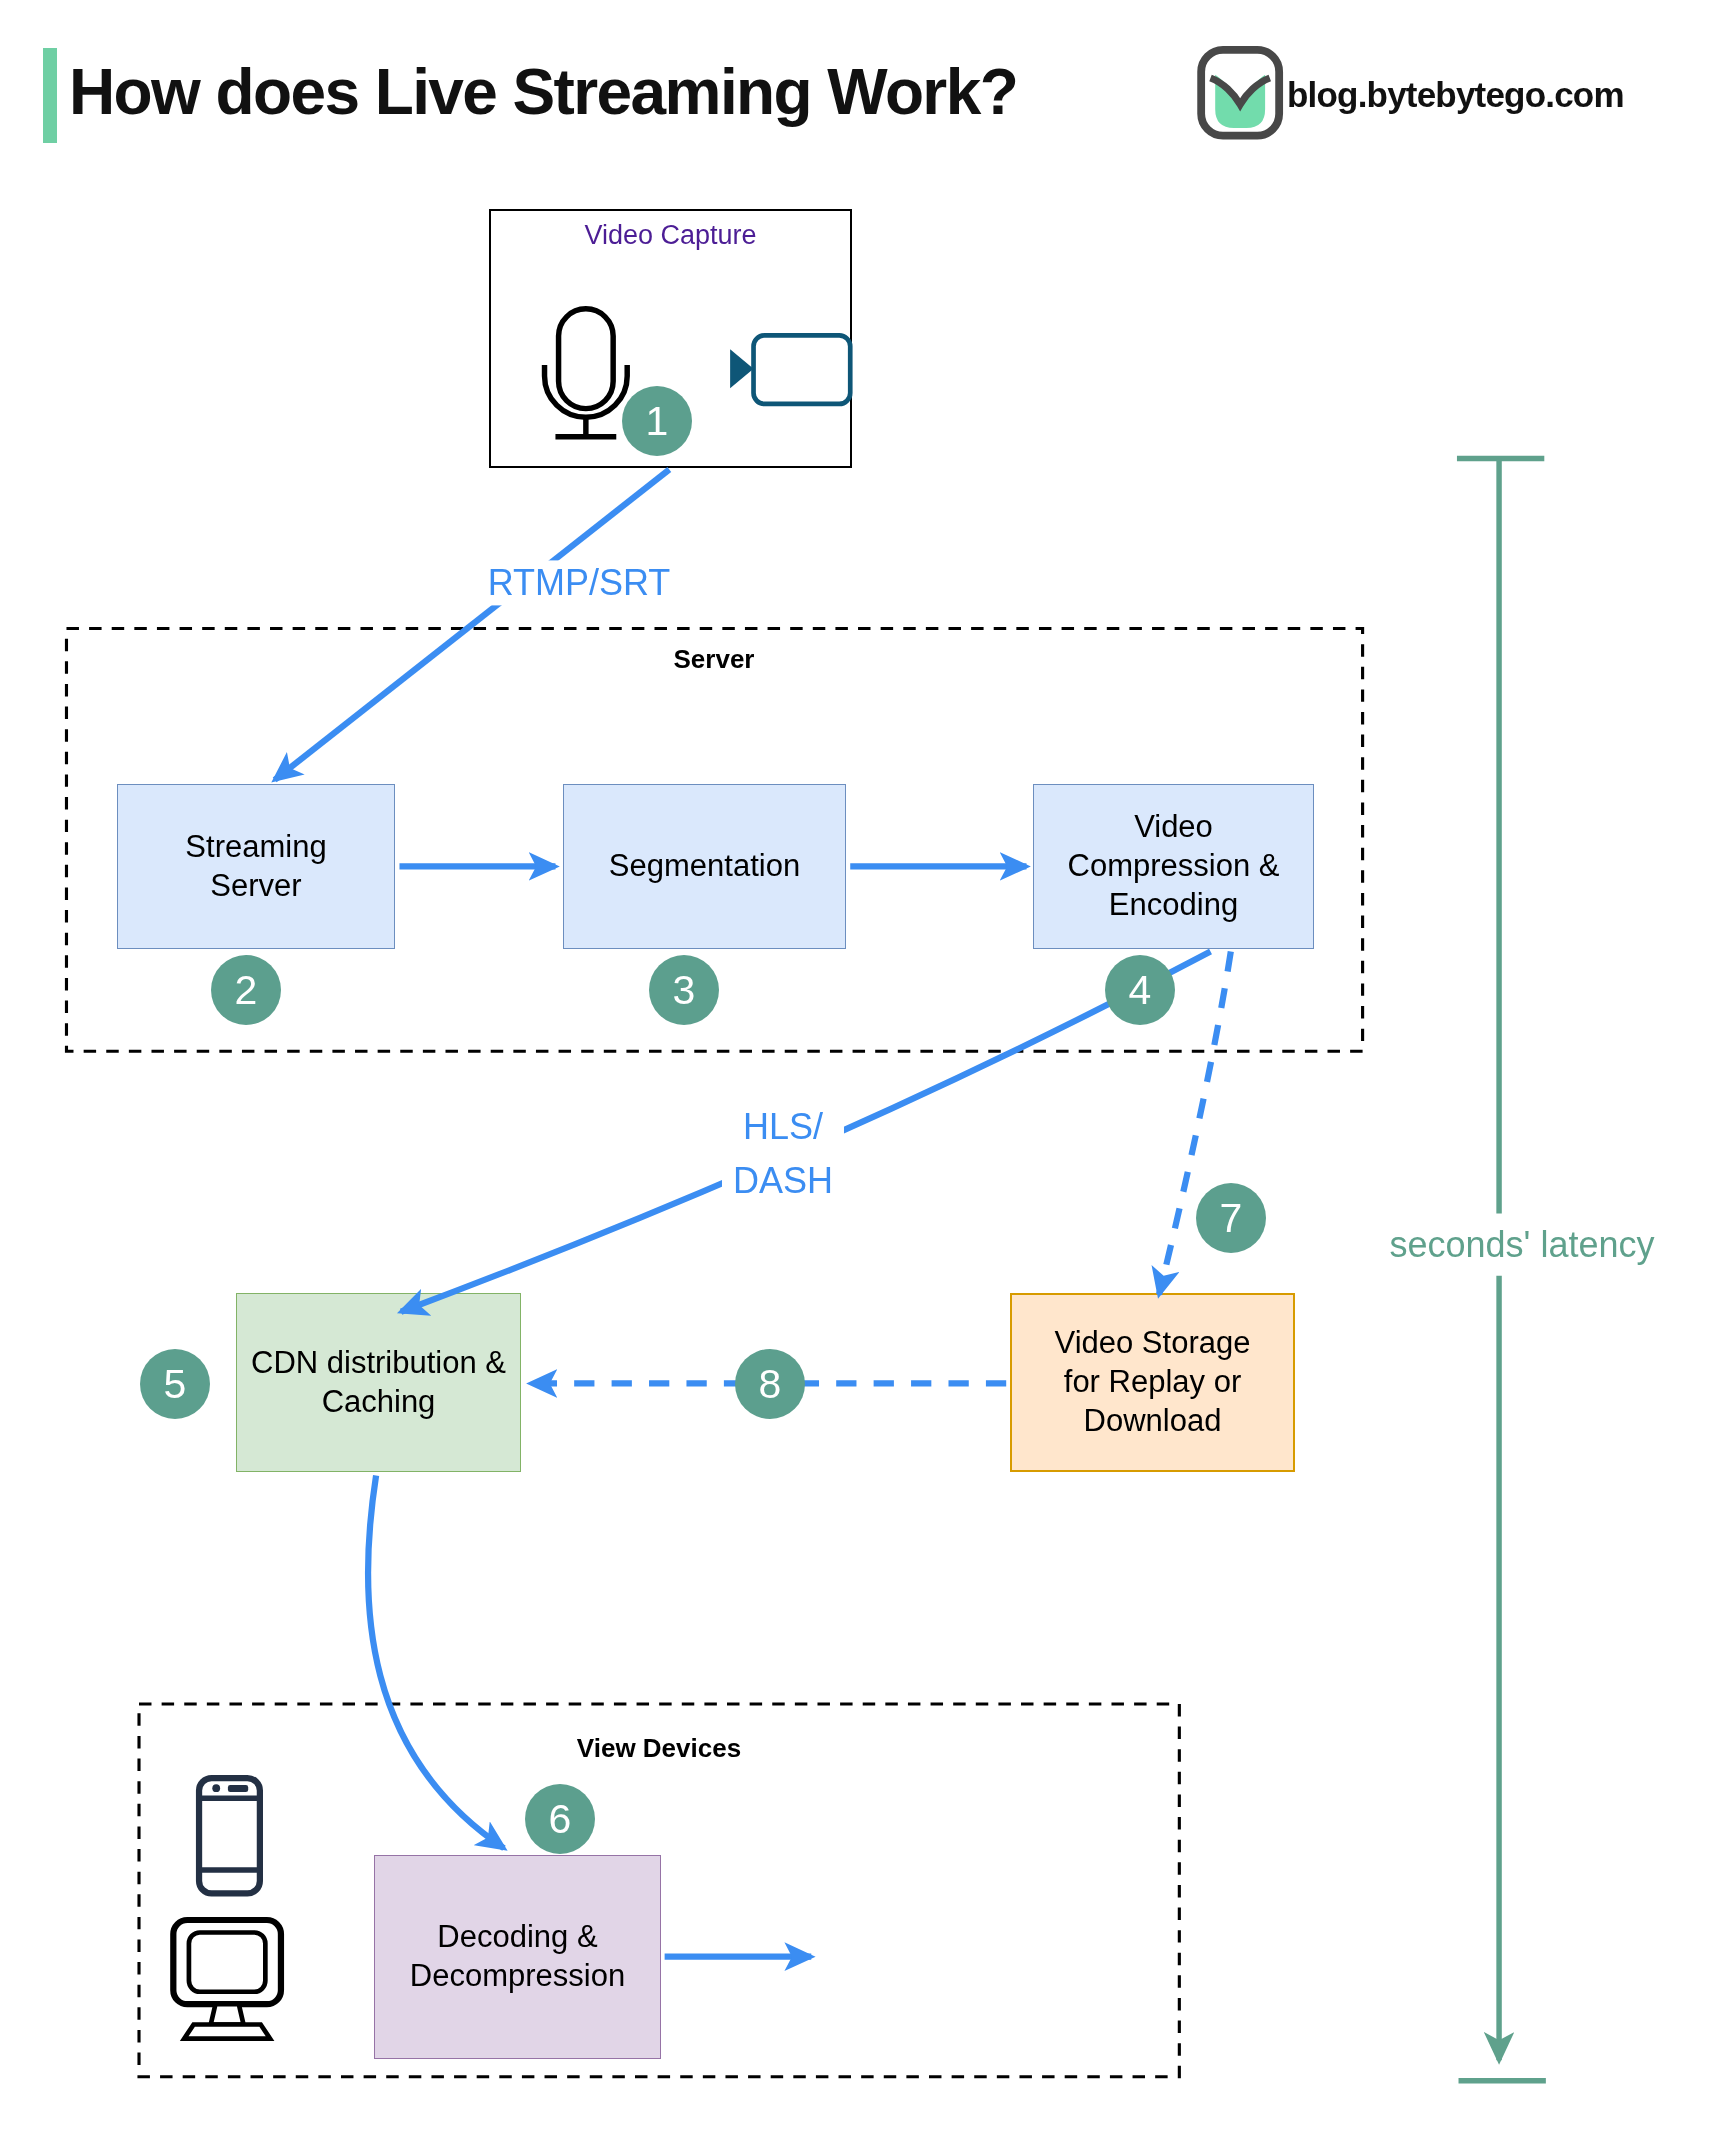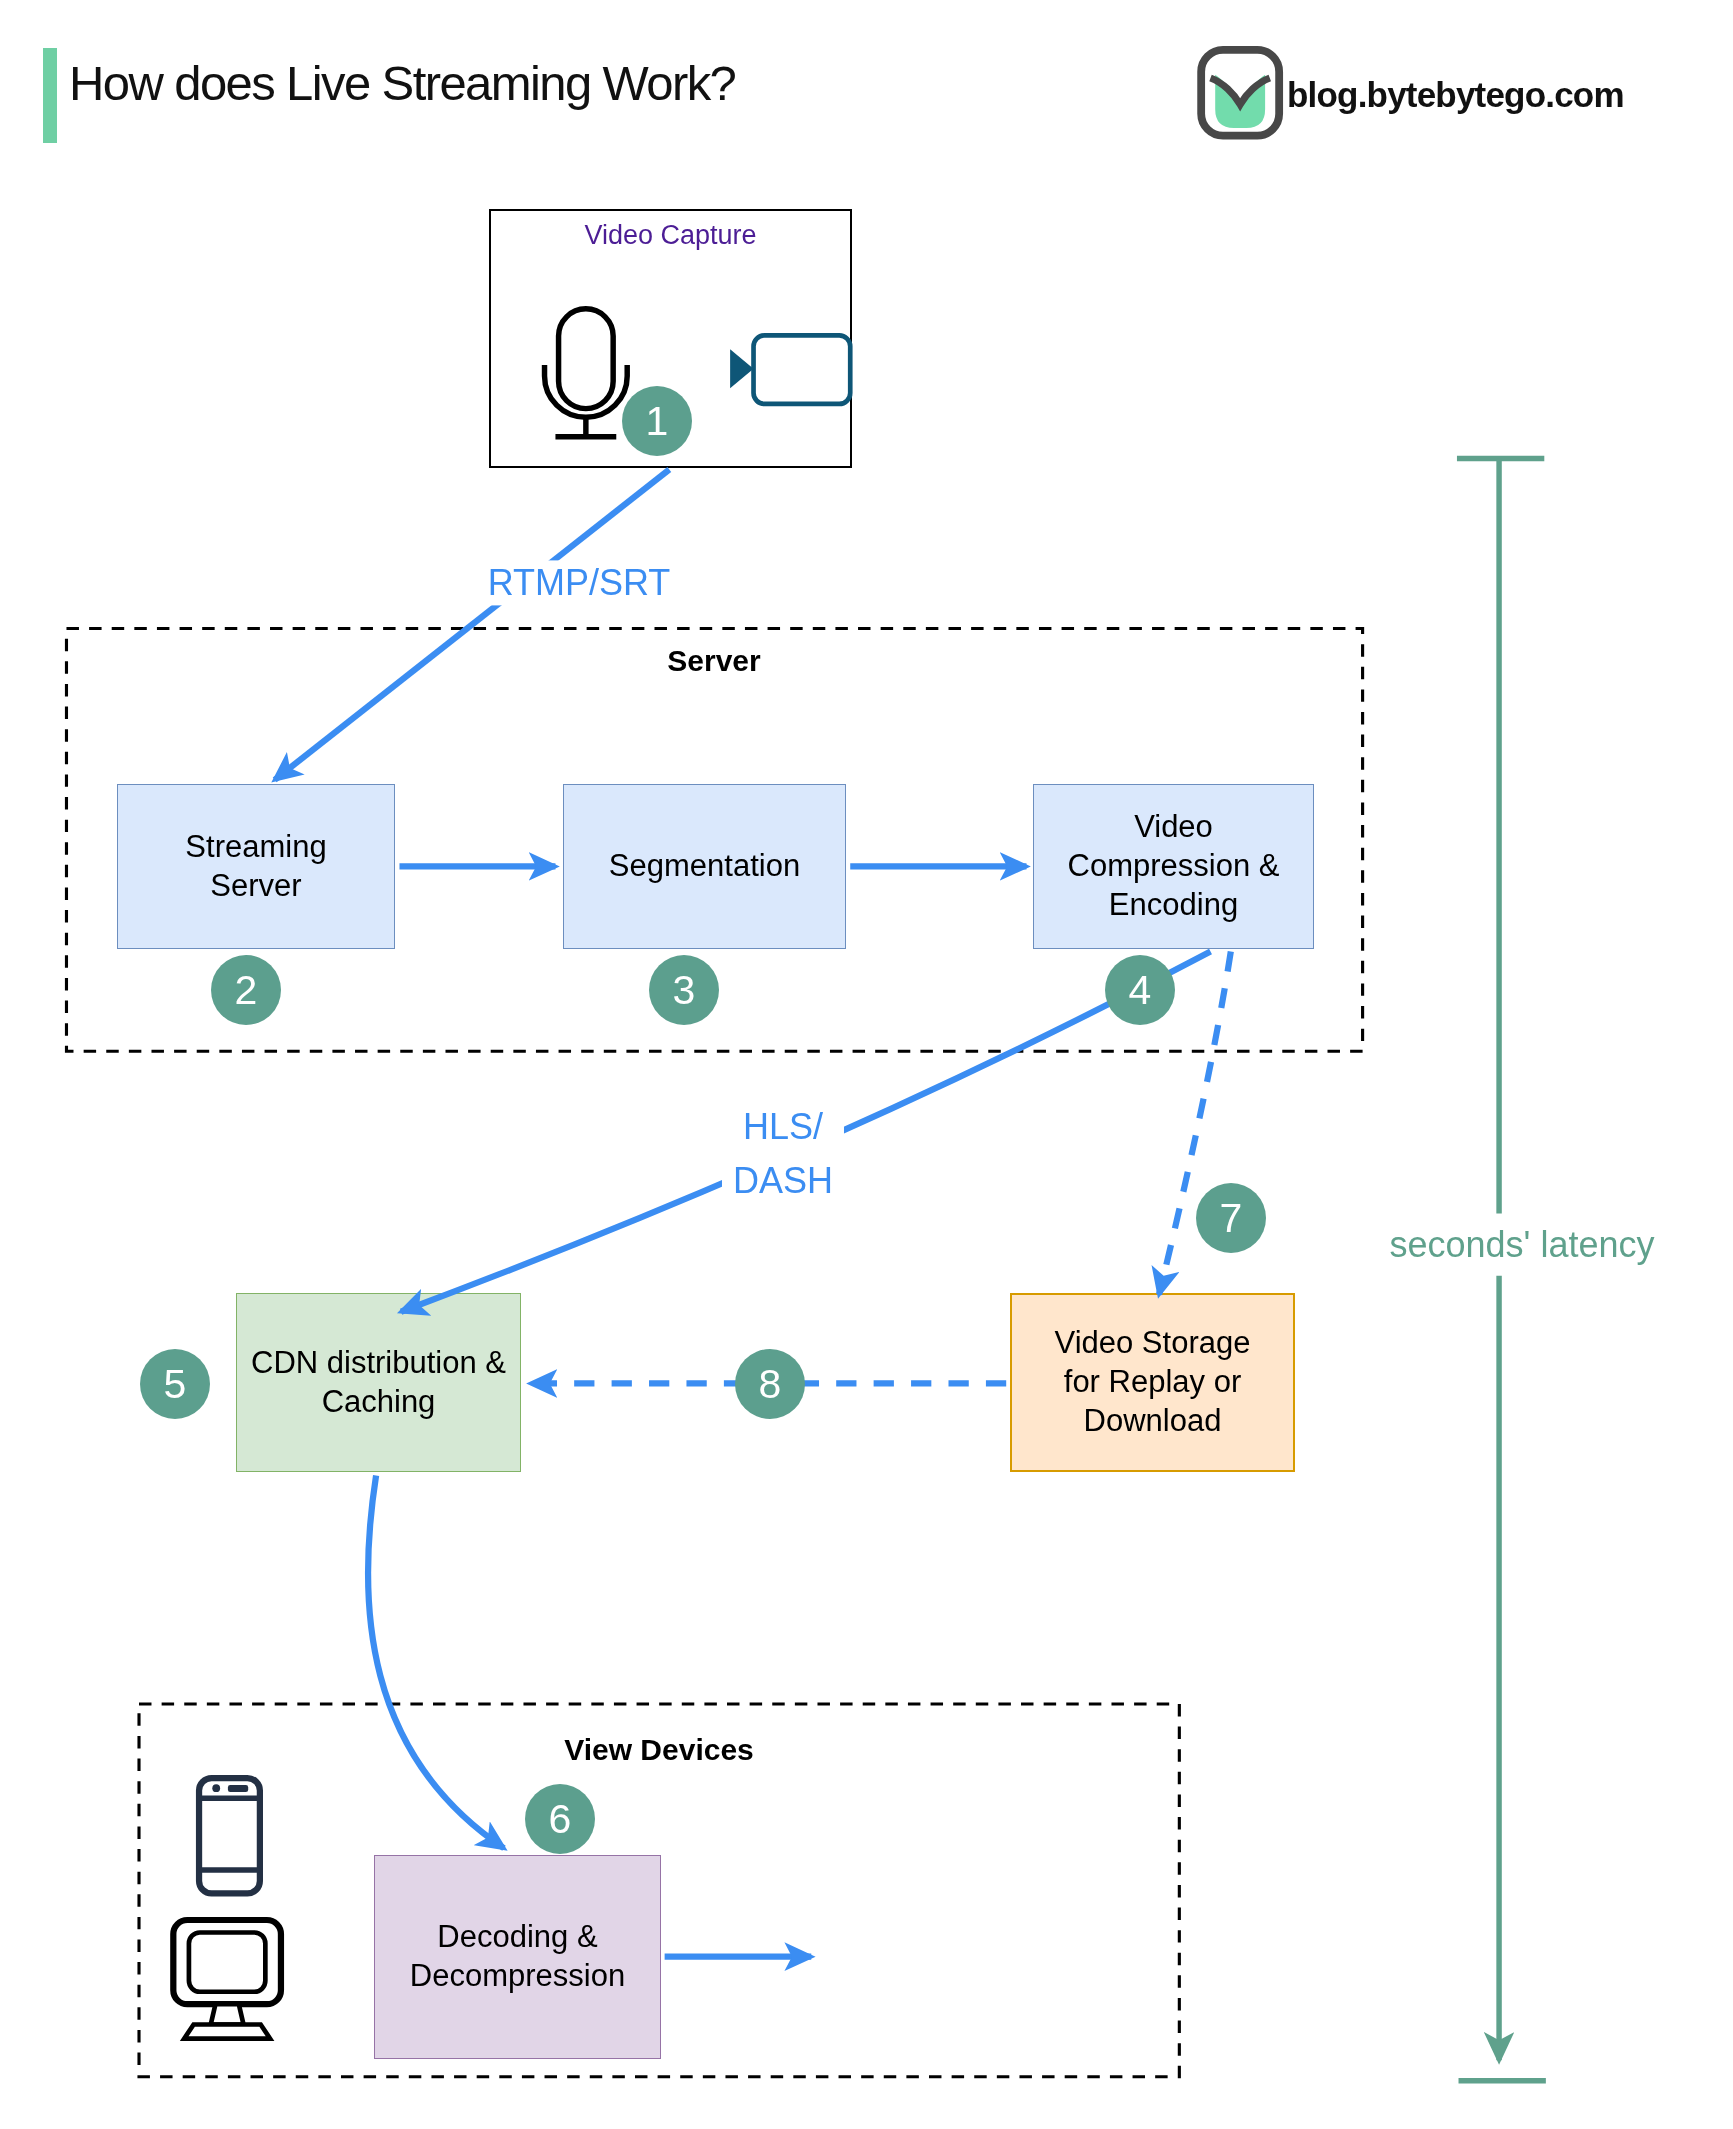--- a/index.html
+++ b/index.html
@@ -1,25 +1,25 @@
 <!DOCTYPE html>
 <html style="font-size:12.5px"><head>
 <meta charset="utf-8">
 <style>
   html,body{margin:0;padding:0;background:#ffffff;font-family:"Liberation Sans","DejaVu Sans",sans-serif;}
   .canvas{position:relative;width:1734px;height:2129px;background:#ffffff;overflow:hidden;}
 
   .accent-bar{position:absolute;left:43px;top:48px;width:14px;height:95px;background:#6FCFA4;}
-  .page-title{position:absolute;left:69px;top:55px;font-size:49px;font-weight:400;letter-spacing:-1.6px;color:#111;white-space:nowrap;}
+  .page-title{position:absolute;left:69px;top:55px;font-size:64px;font-weight:700;letter-spacing:-1.6px;color:#111;white-space:nowrap;}
   .site-url{position:absolute;left:1287px;top:75px;font-size:35px;font-weight:700;letter-spacing:-0.8px;color:#111;white-space:nowrap;}
 
   .capture-box{position:absolute;left:489px;top:209px;width:363px;height:259px;background:#fff;border:2.3px solid #000;box-sizing:border-box;}
   .capture-label{margin-top:9.4px;text-align:center;font-size:27px;font-weight:400;color:#4c1d95;}
 
-  .group-label{position:absolute;text-align:center;font-weight:700;font-size:30px;color:#000;}
+  .group-label{position:absolute;text-align:center;font-weight:700;font-size:26px;color:#000;}
 
   .node{position:absolute;display:flex;align-items:center;justify-content:center;text-align:center;
         font-size:31px;line-height:1.25;color:#000;box-sizing:border-box;}
   .node.blue{background:#DAE8FC;border:1.6px solid #6C8EBF;}
   .node.green{background:#D5E8D4;border:1.6px solid #82B366;}
   .node.orange{background:#FFE6CC;border:2.3px solid #D79B00;}
   .node.purple{background:#E1D5E7;border:1.6px solid #9673A6;}
 
   .badge{position:absolute;width:70px;height:70px;border-radius:50%;background:#5C9F8E;color:#fff;
          display:flex;align-items:center;justify-content:center;font-size:41px;z-index:6;}

